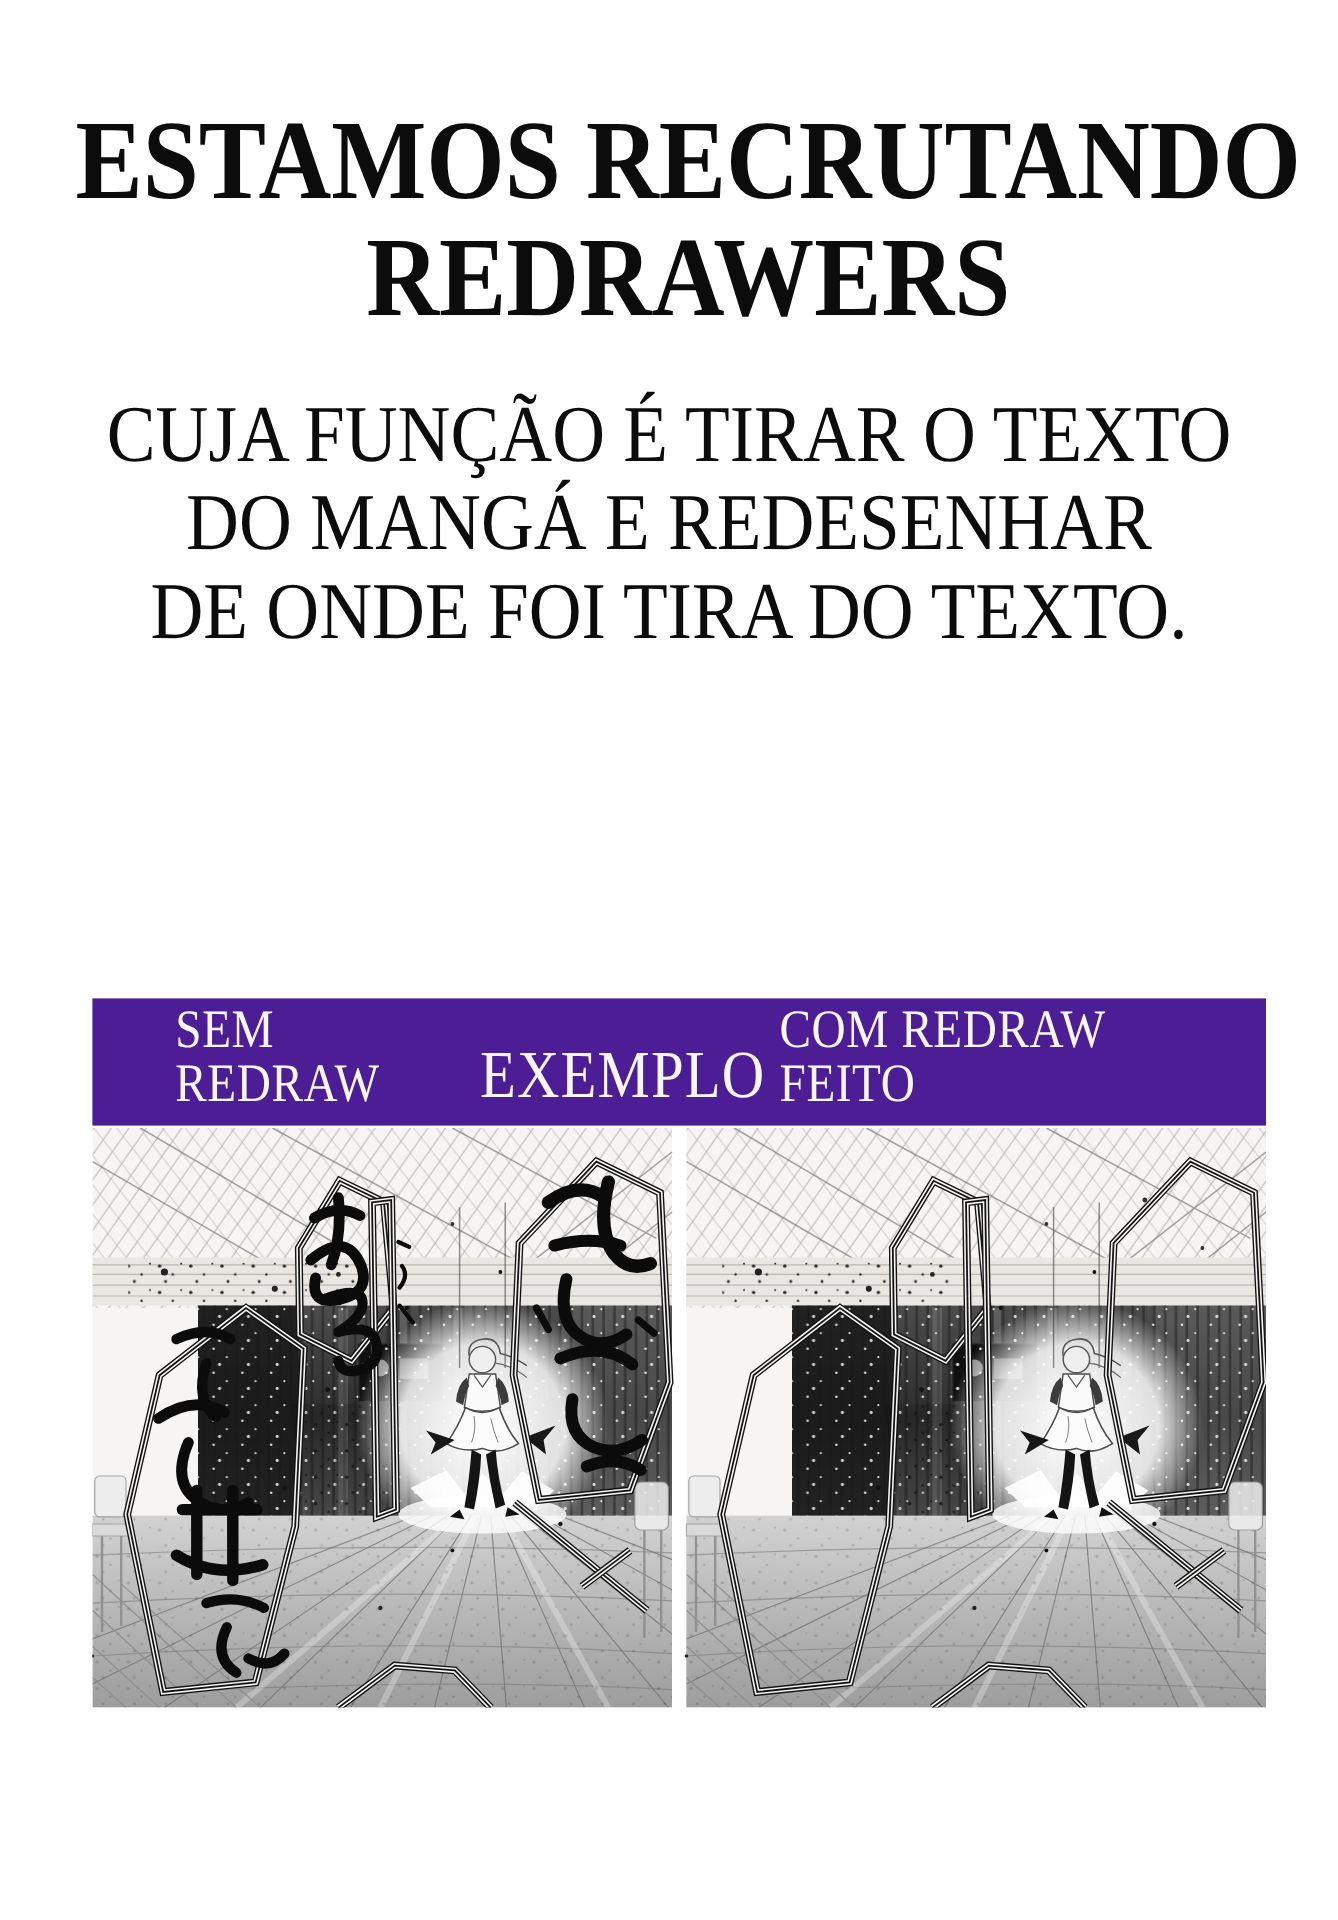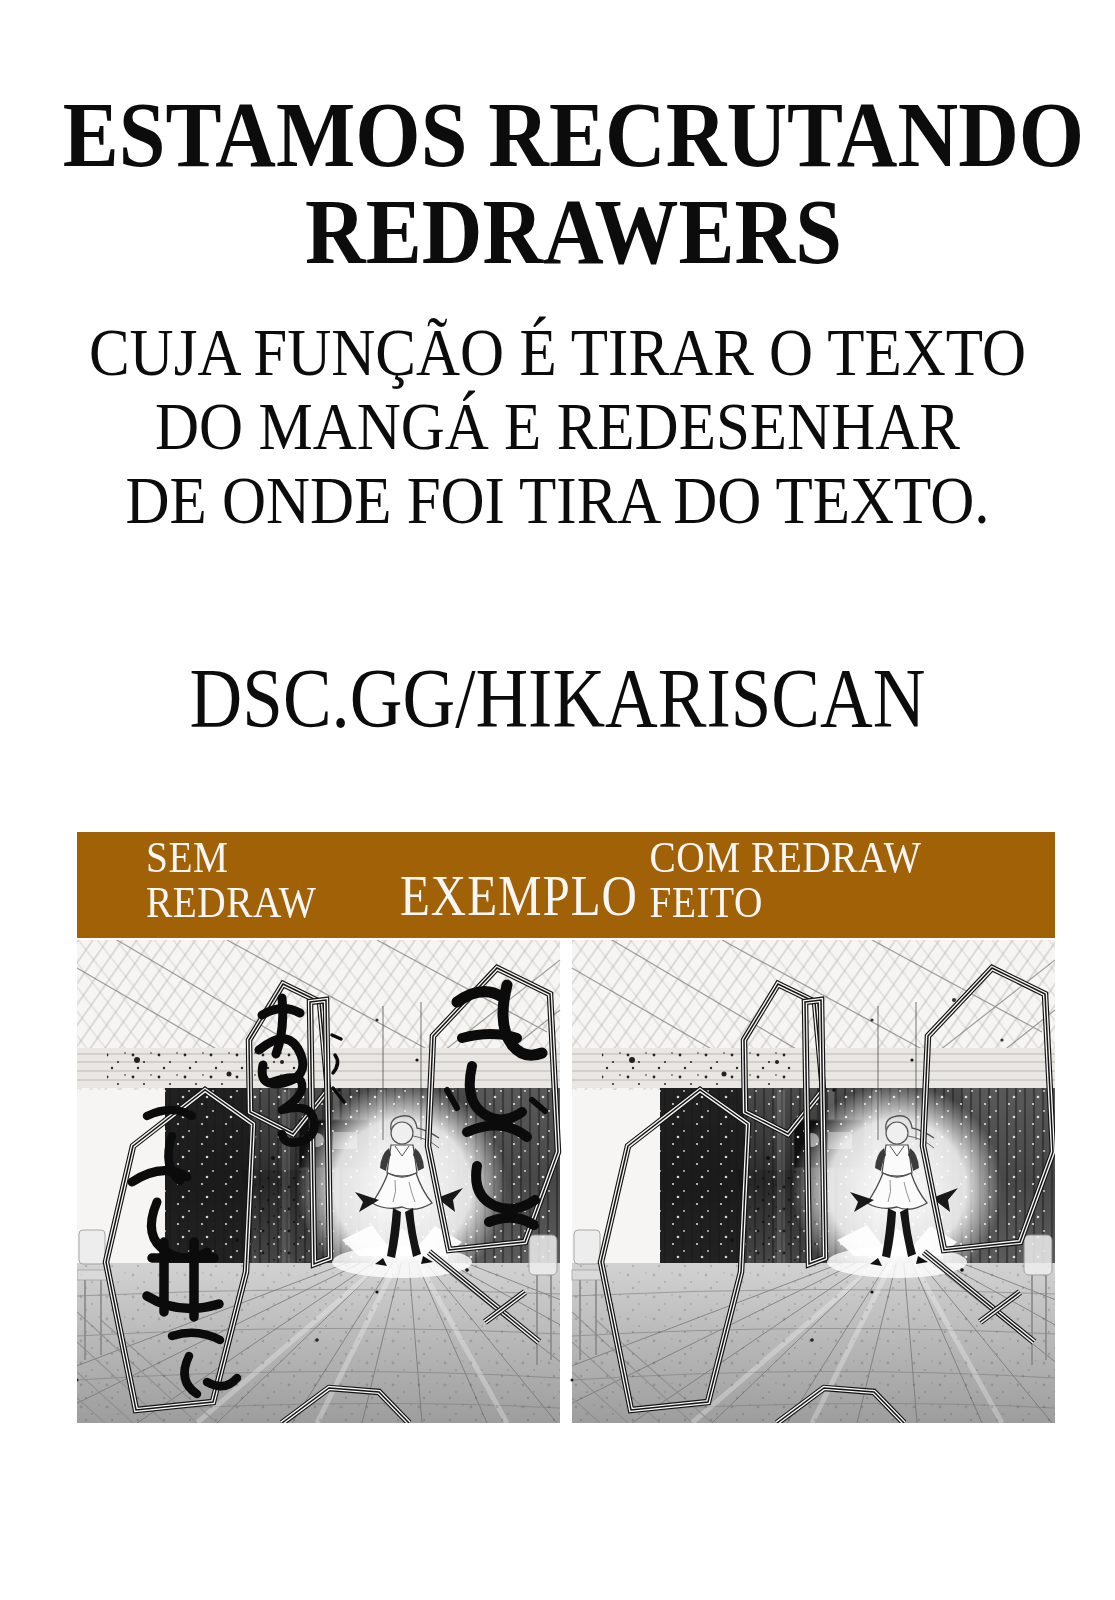--- a/index.html
+++ b/index.html
@@ -3,21 +3,21 @@
 <meta charset="utf-8">
 <style>
   html,body{margin:0;padding:0;}
   body{background:#e9e9e9;}
   .page{position:relative;width:1115px;height:1600px;background:#ffffff;margin:0 auto;
         font-family:"Liberation Serif", serif;color:#0c0c0c;overflow:hidden;}
   .center-line{display:block;text-align:center;white-space:nowrap;}
   .title{position:absolute;top:86px;left:16px;width:100%;font-size:84px;line-height:97px;
          font-weight:700;transform-origin:top center;}
   .title .center-line{transform:scale(1,1.12);}
-  .desc{position:absolute;top:316px;left:0;width:100%;font-size:61px;line-height:74px;}
+  .desc{position:absolute;top:326px;left:0;width:100%;font-size:61px;line-height:74px;}
   .desc .center-line{transform:scale(1,1.1);}
   .acesse{position:absolute;top:578px;left:0;width:100%;font-size:63px;line-height:70px;}
   .acesse .center-line{transform:scale(1,1.14);}
   .dsclink{position:absolute;top:652px;left:0;width:100%;font-size:76px;line-height:92px;}
   .dsclink .center-line{transform:scale(.96,1.12);}
   .example{position:absolute;top:832px;left:77px;width:978px;}
   .example-header{height:106px;background:#282425;box-sizing:border-box;
         display:flex;align-items:flex-end;justify-content:space-between;
         padding:0 32px 13px 64px;color:#f6f6f6;}
   .example-header .lbl{font-size:41px;line-height:1;letter-spacing:.5px;transform:scale(.96,1.1);transform-origin:bottom center;}
@@ -35,26 +35,23 @@
     <span class="center-line">REDRAWERS</span>
   </h1>
 
   <div class="desc">
     <span class="center-line">CUJA FUNÇÃO É TIRAR O TEXTO</span>
     <span class="center-line">DO MANGÁ E REDESENHAR</span>
     <span class="center-line">DE ONDE FOI TIRA DO TEXTO.</span>
   </div>
 
 
-  <div class="dsclink">
-    <span class="center-line">DSC.GG/HIKARISCAN</span>
-  </div>
 
   <div class="example">
-    <div class="example-header" style="background: #a16207; color: rgb(246, 246, 246);">
+    <div class="example-header" style="background: #4c1d95; color: rgb(246, 246, 246);">
       <span class="lbl">SEM REDRAW</span>
       <span class="lbl big">EXEMPLO</span>
       <span class="lbl">COM REDRAW FEITO</span>
     </div>
 
     <div class="panels">
       <svg width="978" height="483" viewBox="0 0 978 483" xmlns="http://www.w3.org/2000/svg">
         <defs>
           <linearGradient id="floorG" x1="0" y1="0" x2="0" y2="1">
             <stop offset="0" stop-color="#d2d2d2"></stop>

